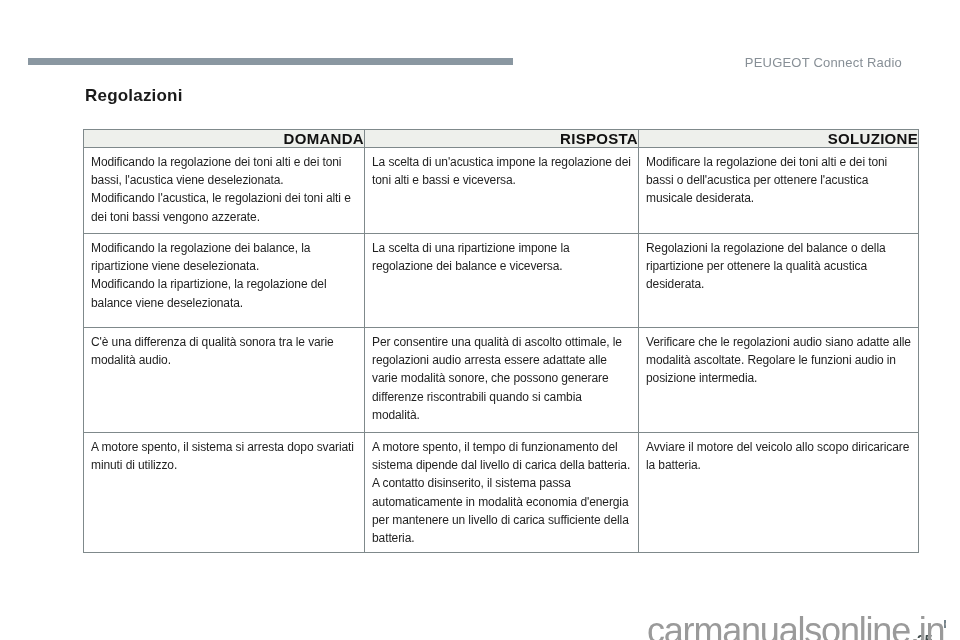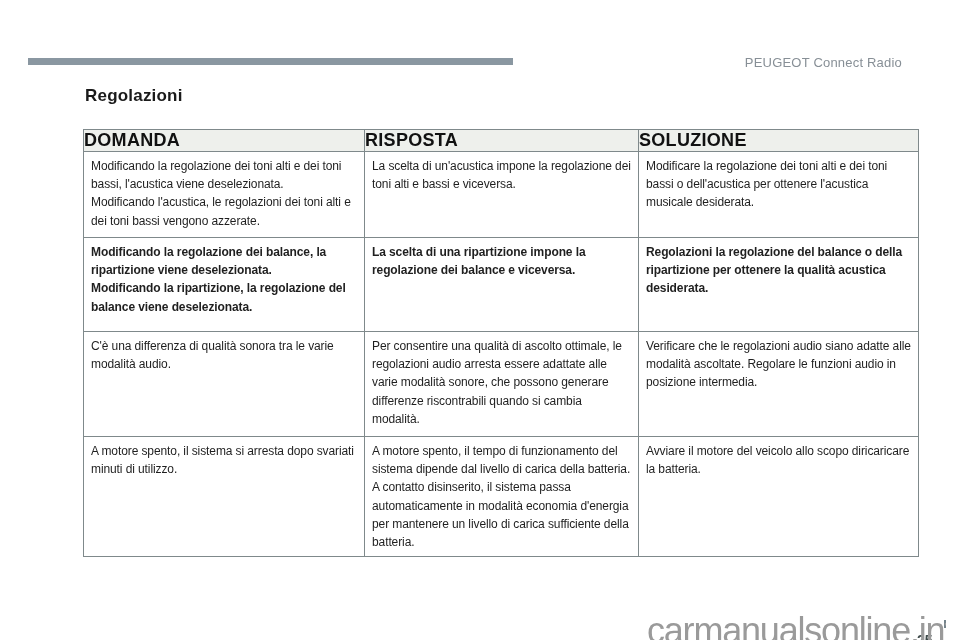--- a/index.html
+++ b/index.html
@@ -44,34 +44,34 @@
   }
   table.faq th,table.faq td{
     border:1px solid var(--table_border);
   }
   table.faq col.c1{width:281px;}
   table.faq col.c2{width:274px;}
   table.faq col.c3{width:280px;}
   table.faq th{
     background:var(--header_fill);
     height:15px;
-    font-size:18px;font-weight:bold;color:#111;
-    text-align:left;vertical-align:middle;
+    font-size:15px;font-weight:bold;color:#111;
+    text-align:right;vertical-align:middle;
     letter-spacing:0.3px;
   }
   table.faq td{
     vertical-align:top;
     padding:5px 6px 5px 7px;
     font-size:12px;line-height:1.52;
     color:#1f1f1f;
     white-space:pre-line;
     letter-spacing:-0.1px;
   }
   tr.r1 td{height:86px;}
-  tr.r2 td{height:94px;font-weight:bold;}
+  tr.r2 td{height:94px;}
   tr.r3 td{height:105px;}
   tr.r4 td{height:98px;}
   .right-bar{
     position:absolute;right:0;top:0;
     width:16px;height:640px;
     background:var(--right_bar);
     z-index:1;
   }
   .corner-square{
     position:absolute;left:916px;top:592px;

